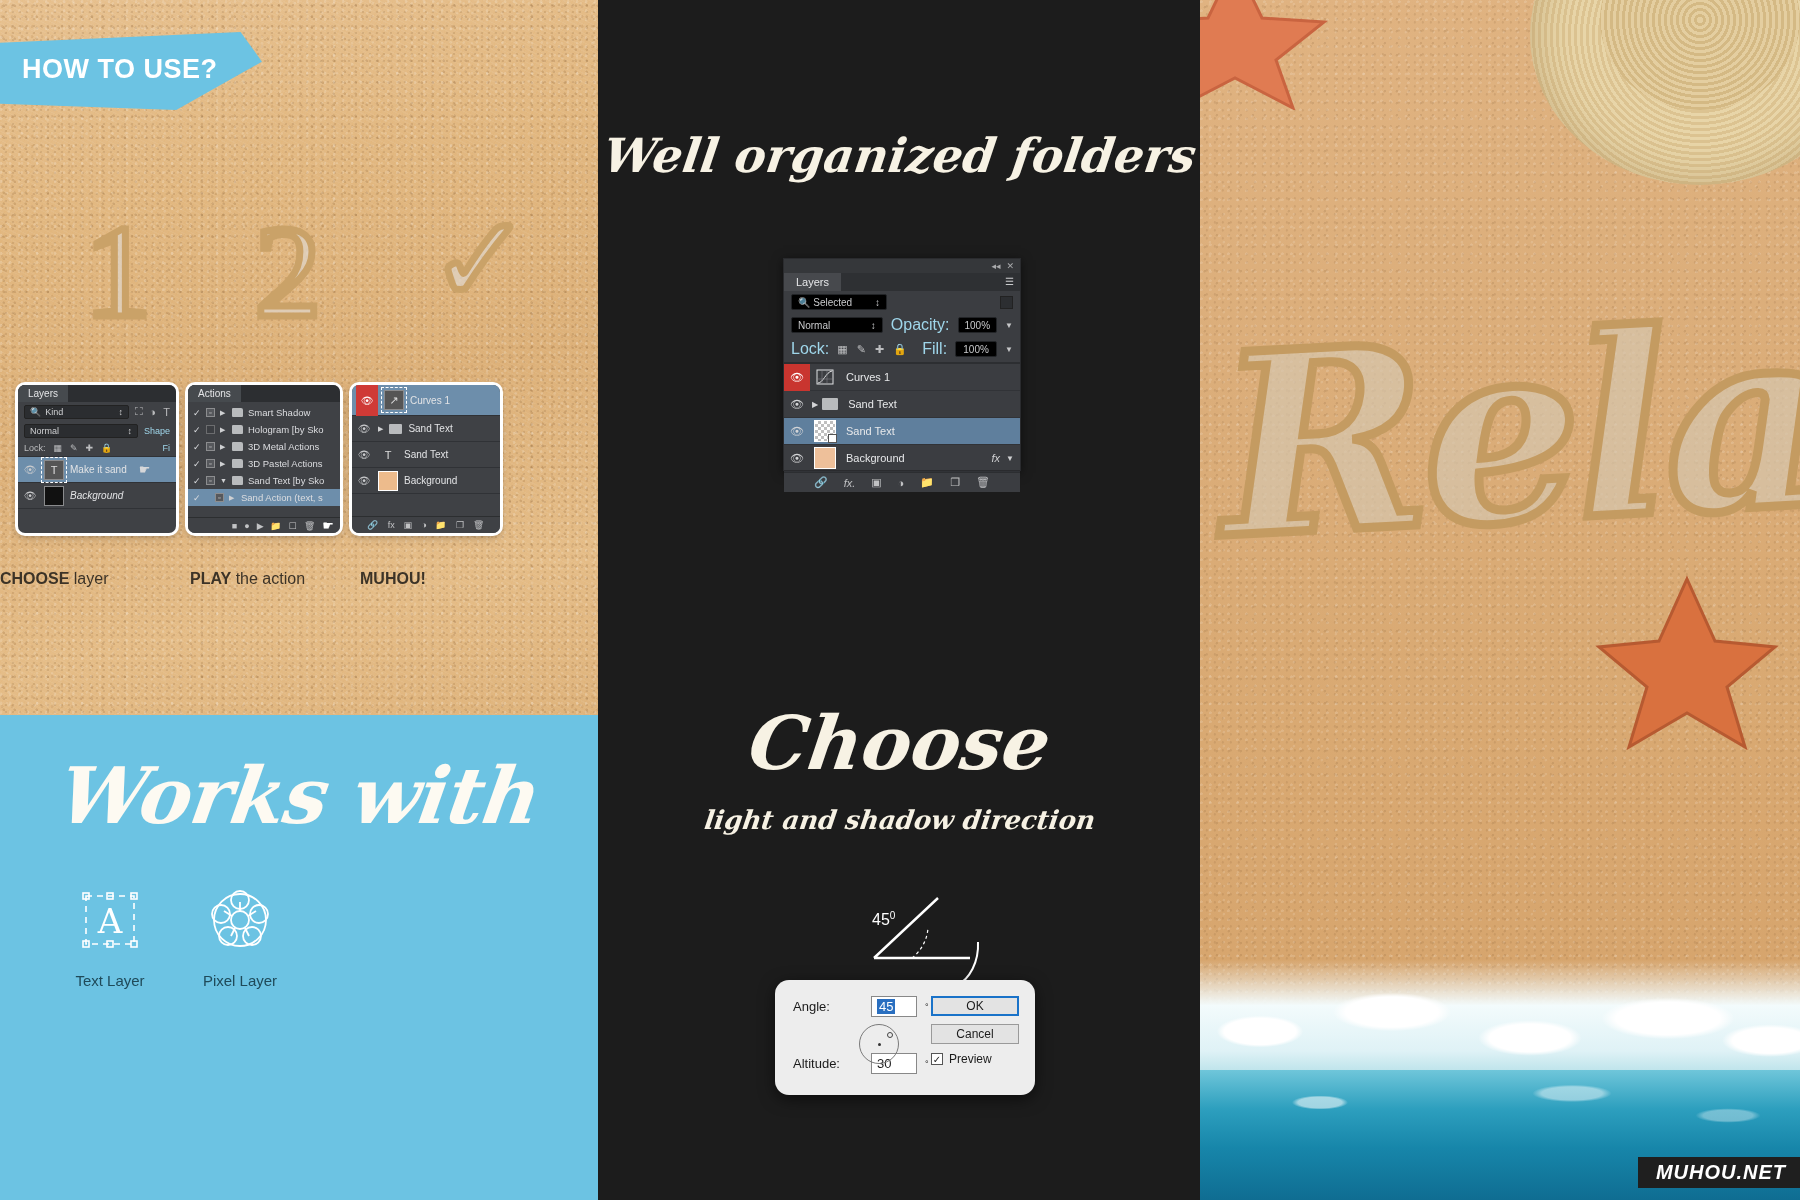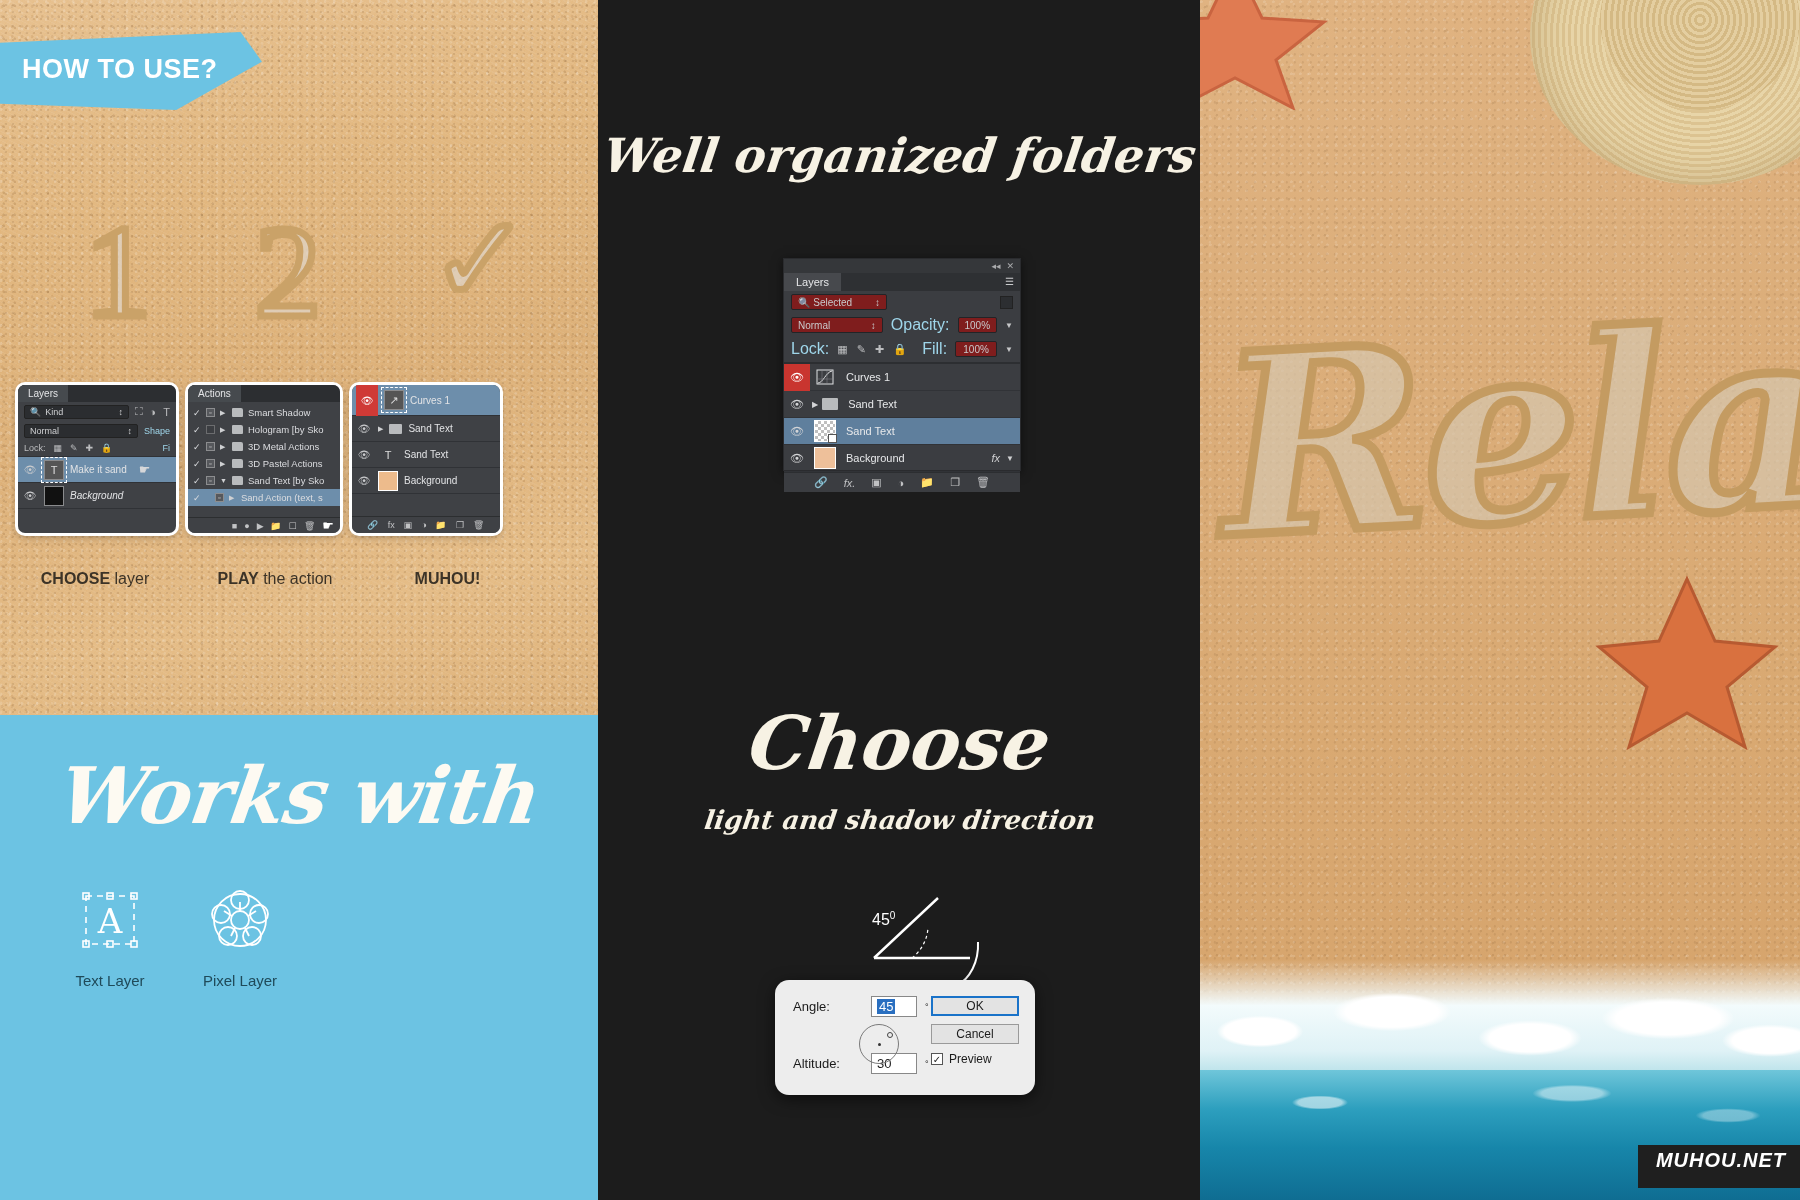--- a/index.html
+++ b/index.html
@@ -99,21 +99,21 @@
   .act-row .bx { width: 9px; height: 9px; border: 1px solid #8c8d8f; background: #56585c;
                  font-size: 7px; line-height: 7px; text-align: center; color: #ddd; }
   .act-row .bx.empty { background: #3c3e42; border-color: #6c6d6f; }
   .act-row .tri { font-size: 7px; color: #cfd0d2; width: 7px; }
   .act-row .fld { width: 11px; height: 9px; background: #b9bbbd; border-radius: 1px 2px 1px 1px; }
   
   #panel3 { left: 352px; top: 0; width: 148px; height: 148px; }
 
   .captions { position: absolute; left: 0; top: 570px; width: 600px;
               display: flex; }
-  .cap { text-align: center; color: #3c3327; font-size: 16px; }
+  .cap { color: #3c3327; font-size: 16px; }
   .cap b { font-weight: bold; }
   #cap1 { width: 190px; margin-left: 0; }
   #cap2 { width: 170px; }
   #cap3 { width: 175px; }
 
   
   .blue-block {
     position: absolute; left: 0; top: 715px; width: 600px; height: 485px;
     background: #6cc3e3;
   }
@@ -145,21 +145,21 @@
     background: #3b3d41; border: 1px solid #2a2b2e; color: #d8d9db; font-size: 10px;
     box-shadow: 0 2px 10px rgba(0,0,0,.5);
   }
   .bp-top { height: 14px; background: #35373a; display: flex; align-items: center;
             justify-content: flex-end; gap: 6px; padding-right: 6px; color: #a9aaac; font-size: 9px; }
   .bp-tabbar { height: 18px; background: #2e3033; position: relative; display: flex; align-items: center; }
   .bp-tab { height: 18px; padding: 0 12px; background: #47494d; color: #e6e7e9; font-size: 11px;
             display: flex; align-items: center; }
   .bp-menu { position: absolute; right: 6px; top: 3px; color: #c9cacc; font-size: 10px; }
   .bp-row { display: flex; align-items: center; gap: 8px; padding: 3px 7px; }
-  .bp-field { background: #7f1d1d; border: 1px solid #222427; border-radius: 2px; height: 16px;
+  .bp-field { background: #000000; border: 1px solid #222427; border-radius: 2px; height: 16px;
               display: flex; align-items: center; padding: 0 6px; color: #c9cacc; font-size: 10px;
               justify-content: space-between; }
   .bp-label { color: #9fd6ea; font-size: 16px; }
   .bp-icons { display: flex; gap: 9px; color: #bcbdbf; font-size: 11px; align-items: center; }
   .bp-layers { border-top: 1px solid #2c2e31; }
   .bl-row { display: flex; align-items: center; height: 27px; border-bottom: 1px solid #313337; position: relative; }
   .bl-row.sel { background: #5f7f9d; }
   .bl-eye { width: 26px; height: 27px; display: flex; align-items: center; justify-content: center;
             color: #d4d5d7; font-size: 11px; }
   .bl-eye.red { background: #c9352f; color: #fff; }
@@ -250,21 +250,21 @@
     box-shadow: inset 0 0 40px rgba(150,120,70,.4);
   }
   .hat-crown {
     position: absolute; left: 400px; top: -70px; width: 200px; height: 180px;
     border-radius: 50%;
     background: repeating-radial-gradient(circle at 50% 50%, #e4ceA0 0 3px, #d4b984 3px 6px);
   }
   .starfish { position: absolute; }
   .wm {
     position: absolute; right: 0; bottom: 12px; background: #1f1f1f; color: #fff;
-    font-style: italic; font-weight: bold; font-size: 20px; padding: 4px 14px 16px 18px;
+    font-style: italic; font-weight: bold; font-size: 20px; padding: 4px 14px 4px 18px;
     letter-spacing: 1px;
   }
   .divider-l { position: absolute; left: 598px; top: 0; width: 4px; height: 1200px; background: #1c1c1c; }
 </style>
 </head>
 <body>
 
 <div class="page">
 
   <div class="col-left">

